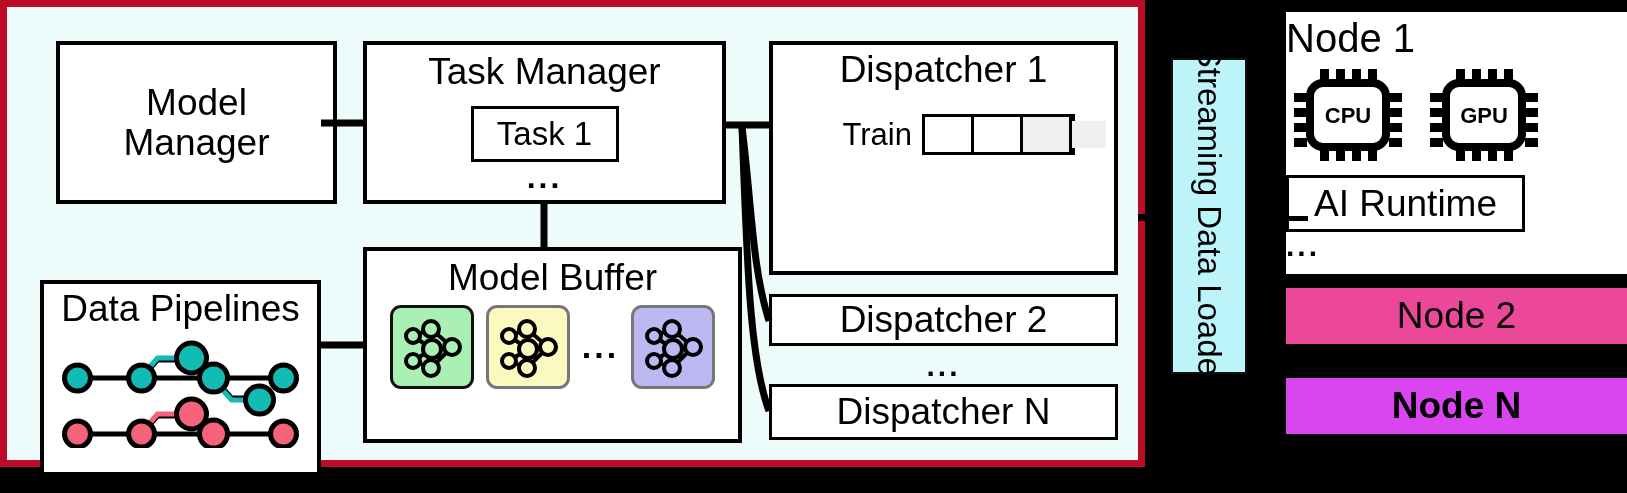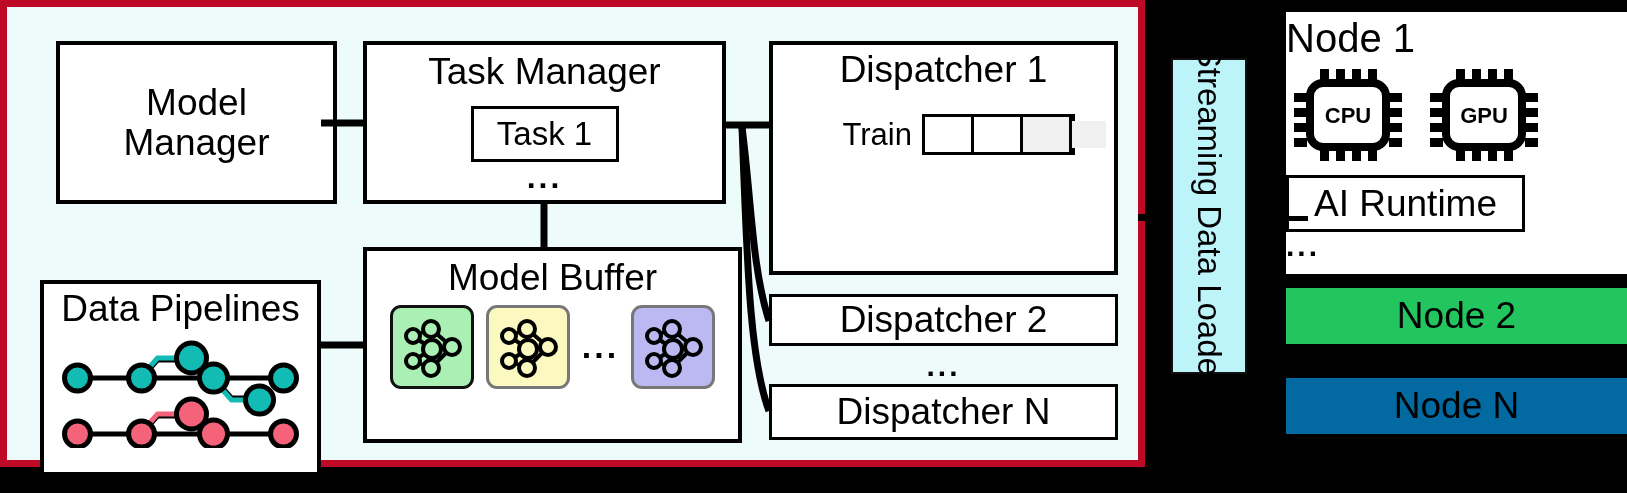--- a/index.html
+++ b/index.html
@@ -56,24 +56,24 @@
   #loader-text{transform:rotate(90deg);white-space:nowrap;font-size:33px;color:#000;line-height:1.05;text-align:center;}
 
   
   #node1{position:absolute;left:1286px;top:12px;width:341px;height:262px;background:#fff;
          display:flex;flex-direction:column;align-items:flex-start;padding-top:4px;box-sizing:border-box;}
   #node1-title{font-size:40px;color:#000;}
   #chips-row{display:flex;gap:16px;margin-top:2px;}
   #airt{width:239px;height:57px;background:#fff;border:3px solid #000;box-sizing:border-box;
         display:flex;align-items:center;justify-content:center;font-size:37px;margin-top:8px;}
   #n1-dots{font-size:30px;letter-spacing:3px;font-weight:bold;line-height:0.8;margin-top:2px;color:#000;}
-  #node2{position:absolute;left:1286px;top:288px;width:341px;height:56px;background:#22c55e;
+  #node2{position:absolute;left:1286px;top:288px;width:341px;height:56px;background:#ec4899;
          display:flex;align-items:center;justify-content:center;font-size:37px;color:#000;}
-  #nodeN{position:absolute;left:1286px;top:378px;width:341px;height:56px;background:#0369a1;
-         display:flex;align-items:center;justify-content:center;font-size:37px;color:#000;}
+  #nodeN{position:absolute;left:1286px;top:378px;width:341px;height:56px;background:#d946ef;
+         display:flex;align-items:center;justify-content:center;font-size:37px;color:#000;font-weight:bold;}
   #runtime-stub{position:absolute;left:1286px;top:216px;width:22px;height:5px;background:#000;}
   #loader-stub{position:absolute;left:1138px;top:214px;width:40px;height:7px;background:#000;}
 </style>
 </head>
 <body>
 
 <div id="stage">
 
   <div class="panel-left">
 

